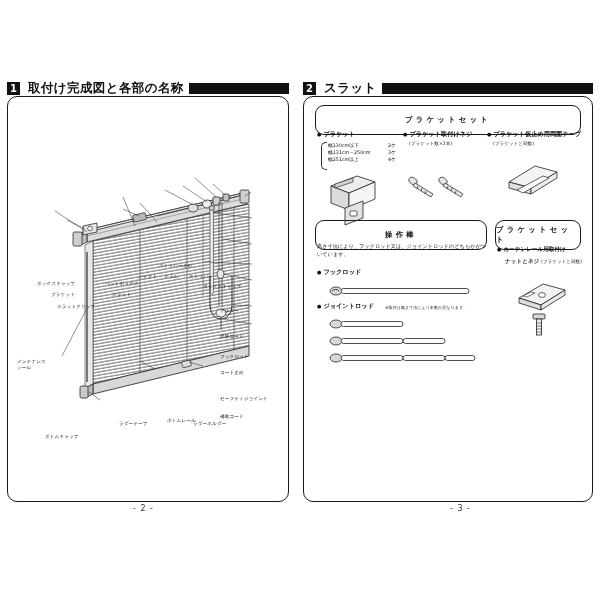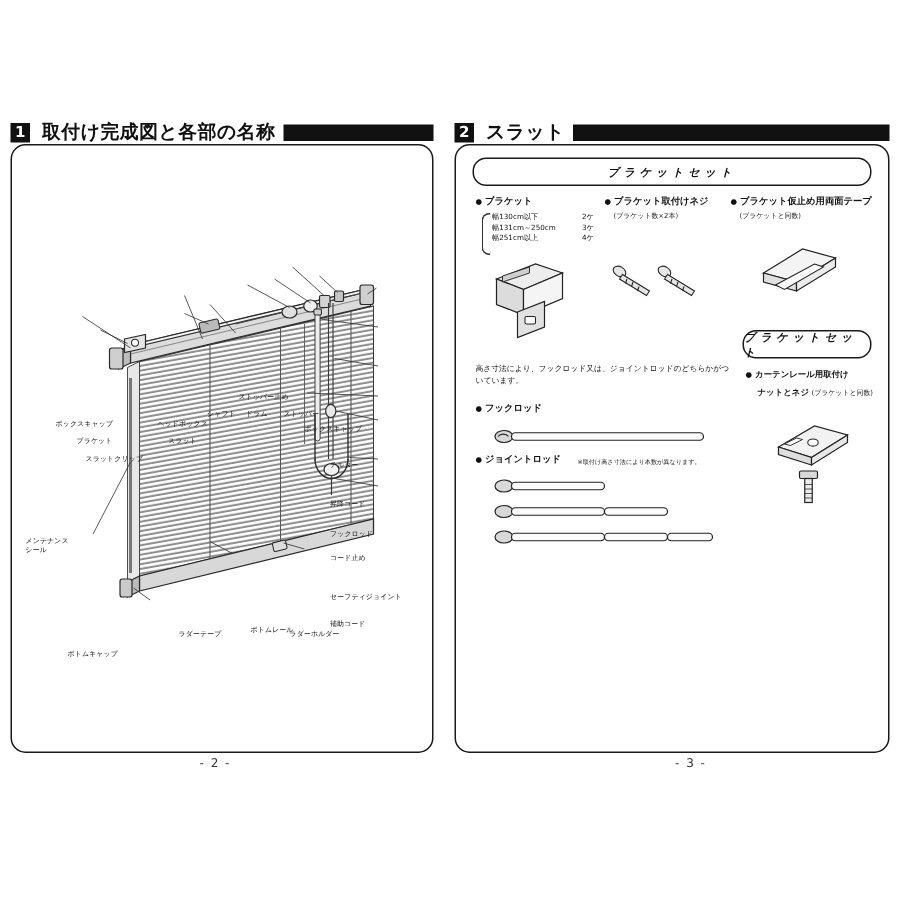--- a/index.html
+++ b/index.html
@@ -48,23 +48,23 @@
   
   .lbl{
     position:absolute;font-size:4.6px;line-height:1.25;
     color:#111;white-space:nowrap;letter-spacing:.1px;
   }
   .lbl.w{white-space:normal;width:26px;}
 
   
   .round-title{
     position:absolute;box-sizing:border-box;
-    border:1.1px solid #1a1a1a;border-radius:9px;height:19px;
+    border:1.1px solid #1a1a1a;border-radius:9px;height:30px;
     display:flex;align-items:center;justify-content:center;
-    font-size:7.4px;font-weight:bold;letter-spacing:3.2px;color:#111;font-style:italic;
+    font-size:7.4px;font-weight:bold;letter-spacing:3.2px;color:#111;
   }
   .bullet{
     position:absolute;font-size:6.2px;color:#111;white-space:nowrap;font-weight:bold;
   }
   .bullet::before{content:"\25CF";margin-right:2px;font-size:5px;}
   .sub{position:absolute;font-size:4.6px;color:#222;white-space:nowrap;}
   .note{position:absolute;font-size:5.2px;color:#111;line-height:1.55;width:170px;}
   .spec{position:absolute;font-size:4.8px;color:#111;line-height:1.5;}
   .spec-row{display:flex;gap:6px;}
   .spec-row .nm{width:54px;}
@@ -296,20 +296,21 @@
 
     <div class="bullet" style="left:184px;top:34px;">ブラケット仮止め用両面テープ</div>
     <div class="sub" style="left:190px;top:45px;">(ブラケットと同数)</div>
     <svg width="72" height="42" style="position:absolute;left:196px;top:66px;">
       <polygon points="10,20 36,4 58,10 32,26" fill="#f4f4f4" stroke="#222" stroke-width="0.8"></polygon>
       <polygon points="10,20 32,26 32,32 10,26" fill="#e0e0e0" stroke="#222" stroke-width="0.8"></polygon>
       <polygon points="32,26 58,10 58,16 32,32" fill="#ececec" stroke="#222" stroke-width="0.8"></polygon>
       <polygon points="18,28 44,14 50,16 24,31" fill="#fafafa" stroke="#222" stroke-width="0.7"></polygon>
     </svg>
 
+    <div class="round-title" style="left:12px;top:124px;width:172px;">操作棒</div>
     <div class="note" style="left:14px;top:146px;">高さ寸法により、フックロッド又は、ジョイントロッドのどちらかがついています。</div>
 
     <div class="bullet" style="left:14px;top:172px;">フックロッド</div>
     <svg width="160" height="16" style="position:absolute;left:26px;top:188px;">
       <ellipse cx="7" cy="7" rx="6" ry="4" fill="#d8d8d8" stroke="#222" stroke-width="0.8"></ellipse>
       <path d="M3,7 a4,3 0 0 1 7,0" fill="none" stroke="#222" stroke-width="0.8"></path>
       <rect x="12" y="4.5" width="128" height="5" rx="2.5" fill="#fbfbfb" stroke="#222" stroke-width="0.8"></rect>
     </svg>
 
     <div class="bullet" style="left:14px;top:206px;">ジョイントロッド</div>

